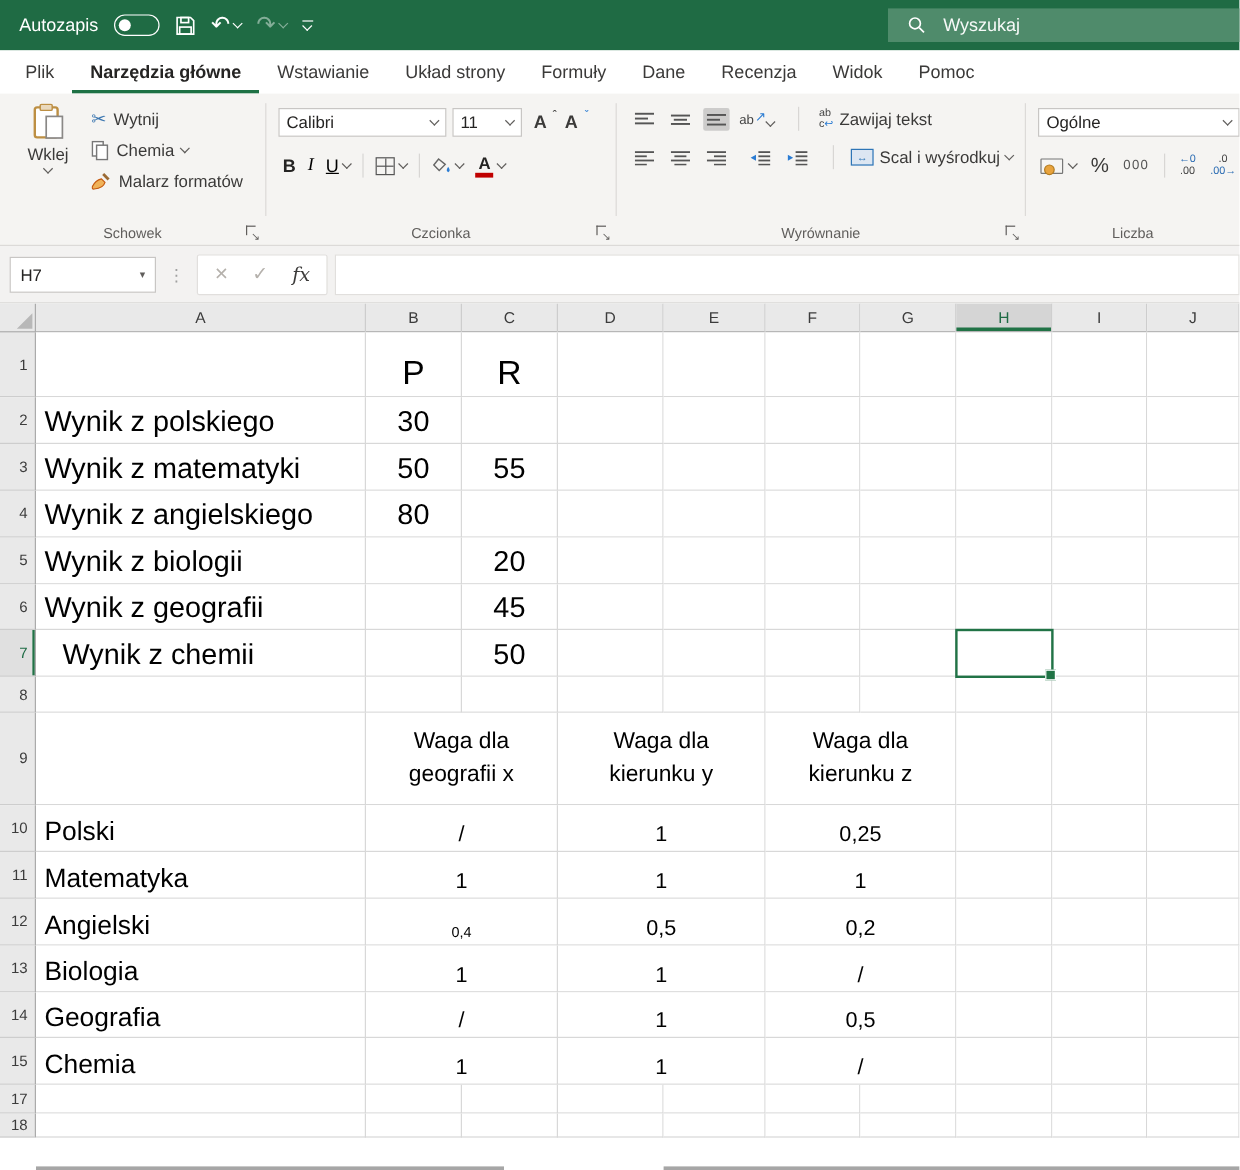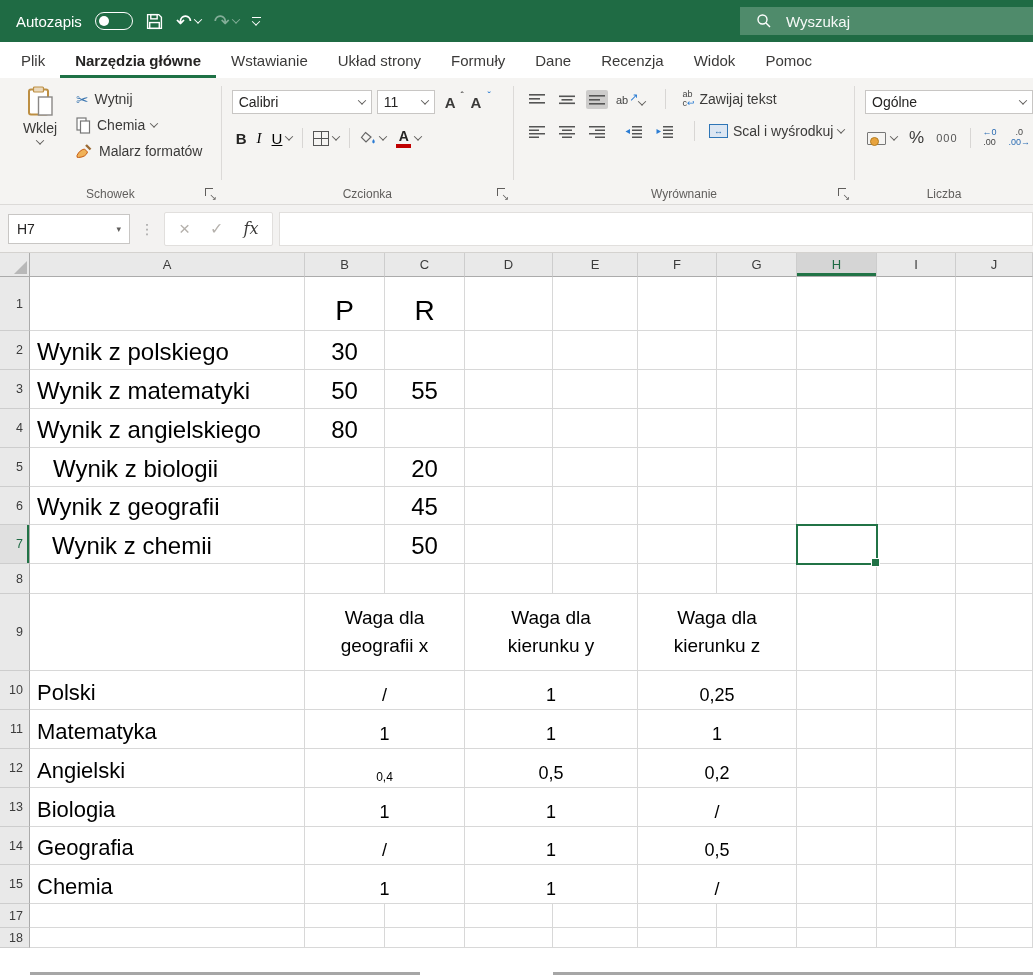--- a/index.html
+++ b/index.html
@@ -487,21 +487,21 @@
       <div class="cell" style="width: 88px; height: 39px; font-size: 24px; justify-content: center; align-items: flex-end;"></div>
       <div class="cell" style="width: 85px; height: 39px; font-size: 24px; justify-content: center; align-items: flex-end;"></div>
       <div class="cell" style="width: 79px; height: 39px; font-size: 24px; justify-content: center; align-items: flex-end;"></div>
       <div class="cell" style="width: 80px; height: 39px; font-size: 24px; justify-content: center; align-items: flex-end;"></div>
       <div class="cell" style="width: 80px; height: 39px; font-size: 24px; justify-content: center; align-items: flex-end;"></div>
       <div class="cell" style="width: 79px; height: 39px; font-size: 24px; justify-content: center; align-items: flex-end;"></div>
       <div class="cell" style="width: 77px; height: 39px; font-size: 24px; justify-content: center; align-items: flex-end;"></div>
     </div>
     <div class="r">
       <div class="rh" style="height: 39px;">5</div>
-      <div class="cell" style="width: 275px; height: 39px; padding-left: 23px; font-size: 24px; justify-content: flex-start; align-items: flex-end;">Wynik z biologii</div>
+      <div class="cell" style="width: 275px; height: 39px; padding-left: 7px; font-size: 24px; justify-content: flex-start; align-items: flex-end;">Wynik z biologii</div>
       <div class="cell" style="width: 80px; height: 39px; font-size: 24px; justify-content: center; align-items: flex-end;"></div>
       <div class="cell" style="width: 80px; height: 39px; font-size: 24px; justify-content: center; align-items: flex-end;">20</div>
       <div class="cell" style="width: 88px; height: 39px; font-size: 24px; justify-content: center; align-items: flex-end;"></div>
       <div class="cell" style="width: 85px; height: 39px; font-size: 24px; justify-content: center; align-items: flex-end;"></div>
       <div class="cell" style="width: 79px; height: 39px; font-size: 24px; justify-content: center; align-items: flex-end;"></div>
       <div class="cell" style="width: 80px; height: 39px; font-size: 24px; justify-content: center; align-items: flex-end;"></div>
       <div class="cell" style="width: 80px; height: 39px; font-size: 24px; justify-content: center; align-items: flex-end;"></div>
       <div class="cell" style="width: 79px; height: 39px; font-size: 24px; justify-content: center; align-items: flex-end;"></div>
       <div class="cell" style="width: 77px; height: 39px; font-size: 24px; justify-content: center; align-items: flex-end;"></div>
     </div>

